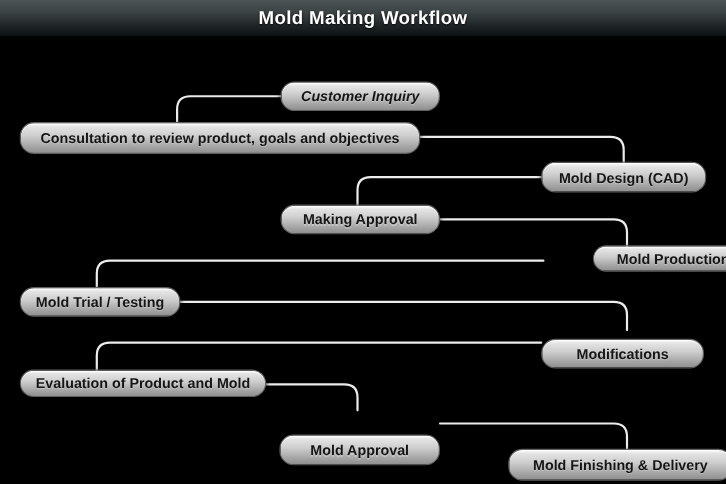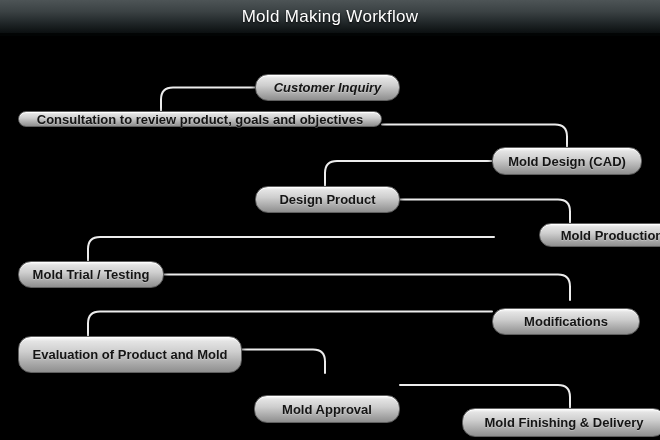--- a/index.html
+++ b/index.html
@@ -24,21 +24,21 @@
     border-bottom: 3px solid #020404;
     box-sizing: border-box;
     display: flex;
     align-items: center;
     justify-content: center;
   }
   .header h1 {
     margin: 0;
     color: #ffffff;
     font-size: 17px;
-    font-weight: normal;
+    font-weight: bold;
     letter-spacing: 0.3px;
     text-shadow: 0 1px 2px rgba(0,0,0,0.9);
   }
   #connectors {
     position: absolute;
     top: 0; left: 0;
     width: 660px;
     height: 440px;
     filter: drop-shadow(0 1px 1px rgba(0,0,0,0.7));
   }
@@ -80,39 +80,39 @@
       <path d="M 494 237 L 100 237 Q 88 237 88 249 L 88 263"></path>
       <path d="M 164 274.5 L 558 274.5 Q 570 274.5 570 286.5 L 570 300"></path>
       <path d="M 492 311.5 L 100 311.5 Q 88 311.5 88 323.5 L 88 338"></path>
       <path d="M 242 349.5 L 313 349.5 Q 325 349.5 325 361.5 L 325 373"></path>
       <path d="M 400 385 L 558 385 Q 570 385 570 397 L 570 410"></path>
     </svg>
   <div id="nodes">
       <div class="node" style="left: 255px; top: 74px; width: 145px; height: 27px; font-style: italic;">
         <span>Customer Inquiry</span>
       </div>
-      <div class="node" style="left: 18px; top: 111px; width: 364px; height: 16px; align-items: center;">
+      <div class="node" style="left: 18px; top: 111px; width: 364px; height: 29px; align-items: center;">
         <span>Consultation to review product, goals and objectives</span>
       </div>
       <div class="node" style="left: 492px; top: 147px; width: 150px; height: 28px;">
         <span>Mold Design (CAD)</span>
       </div>
       <div class="node" style="left: 255px; top: 186px; width: 145px; height: 27px;">
-        <span>Design Product</span>
+        <span>Making Approval</span>
       </div>
       <div class="node" style="left: 494px; top: 223px; width: 146px; height: 24px; margin-left: 45px;">
         <span>Mold Production</span>
       </div>
       <div class="node" style="left: 18px; top: 261px; width: 146px; height: 27px; text-align: right;">
         <span>Mold Trial / Testing</span>
       </div>
       <div class="node" style="left: 492px; top: 308px; width: 148px; height: 27px;">
         <span>Modifications</span>
       </div>
-      <div class="node" style="left: 18px; top: 336px; width: 224px; height: 37px;">
+      <div class="node" style="left: 18px; top: 336px; width: 224px; height: 25px;">
         <span>Evaluation of Product and Mold</span>
       </div>
       <div class="node" style="left: 254px; top: 371px; width: 146px; height: 28px; margin-top: 24px;">
         <span>Mold Approval</span>
       </div>
       <div class="node" style="left: 462px; top: 408px; width: 204px; height: 29px;">
         <span>Mold Finishing &amp; Delivery</span>
       </div>
     </div>
 </div>

